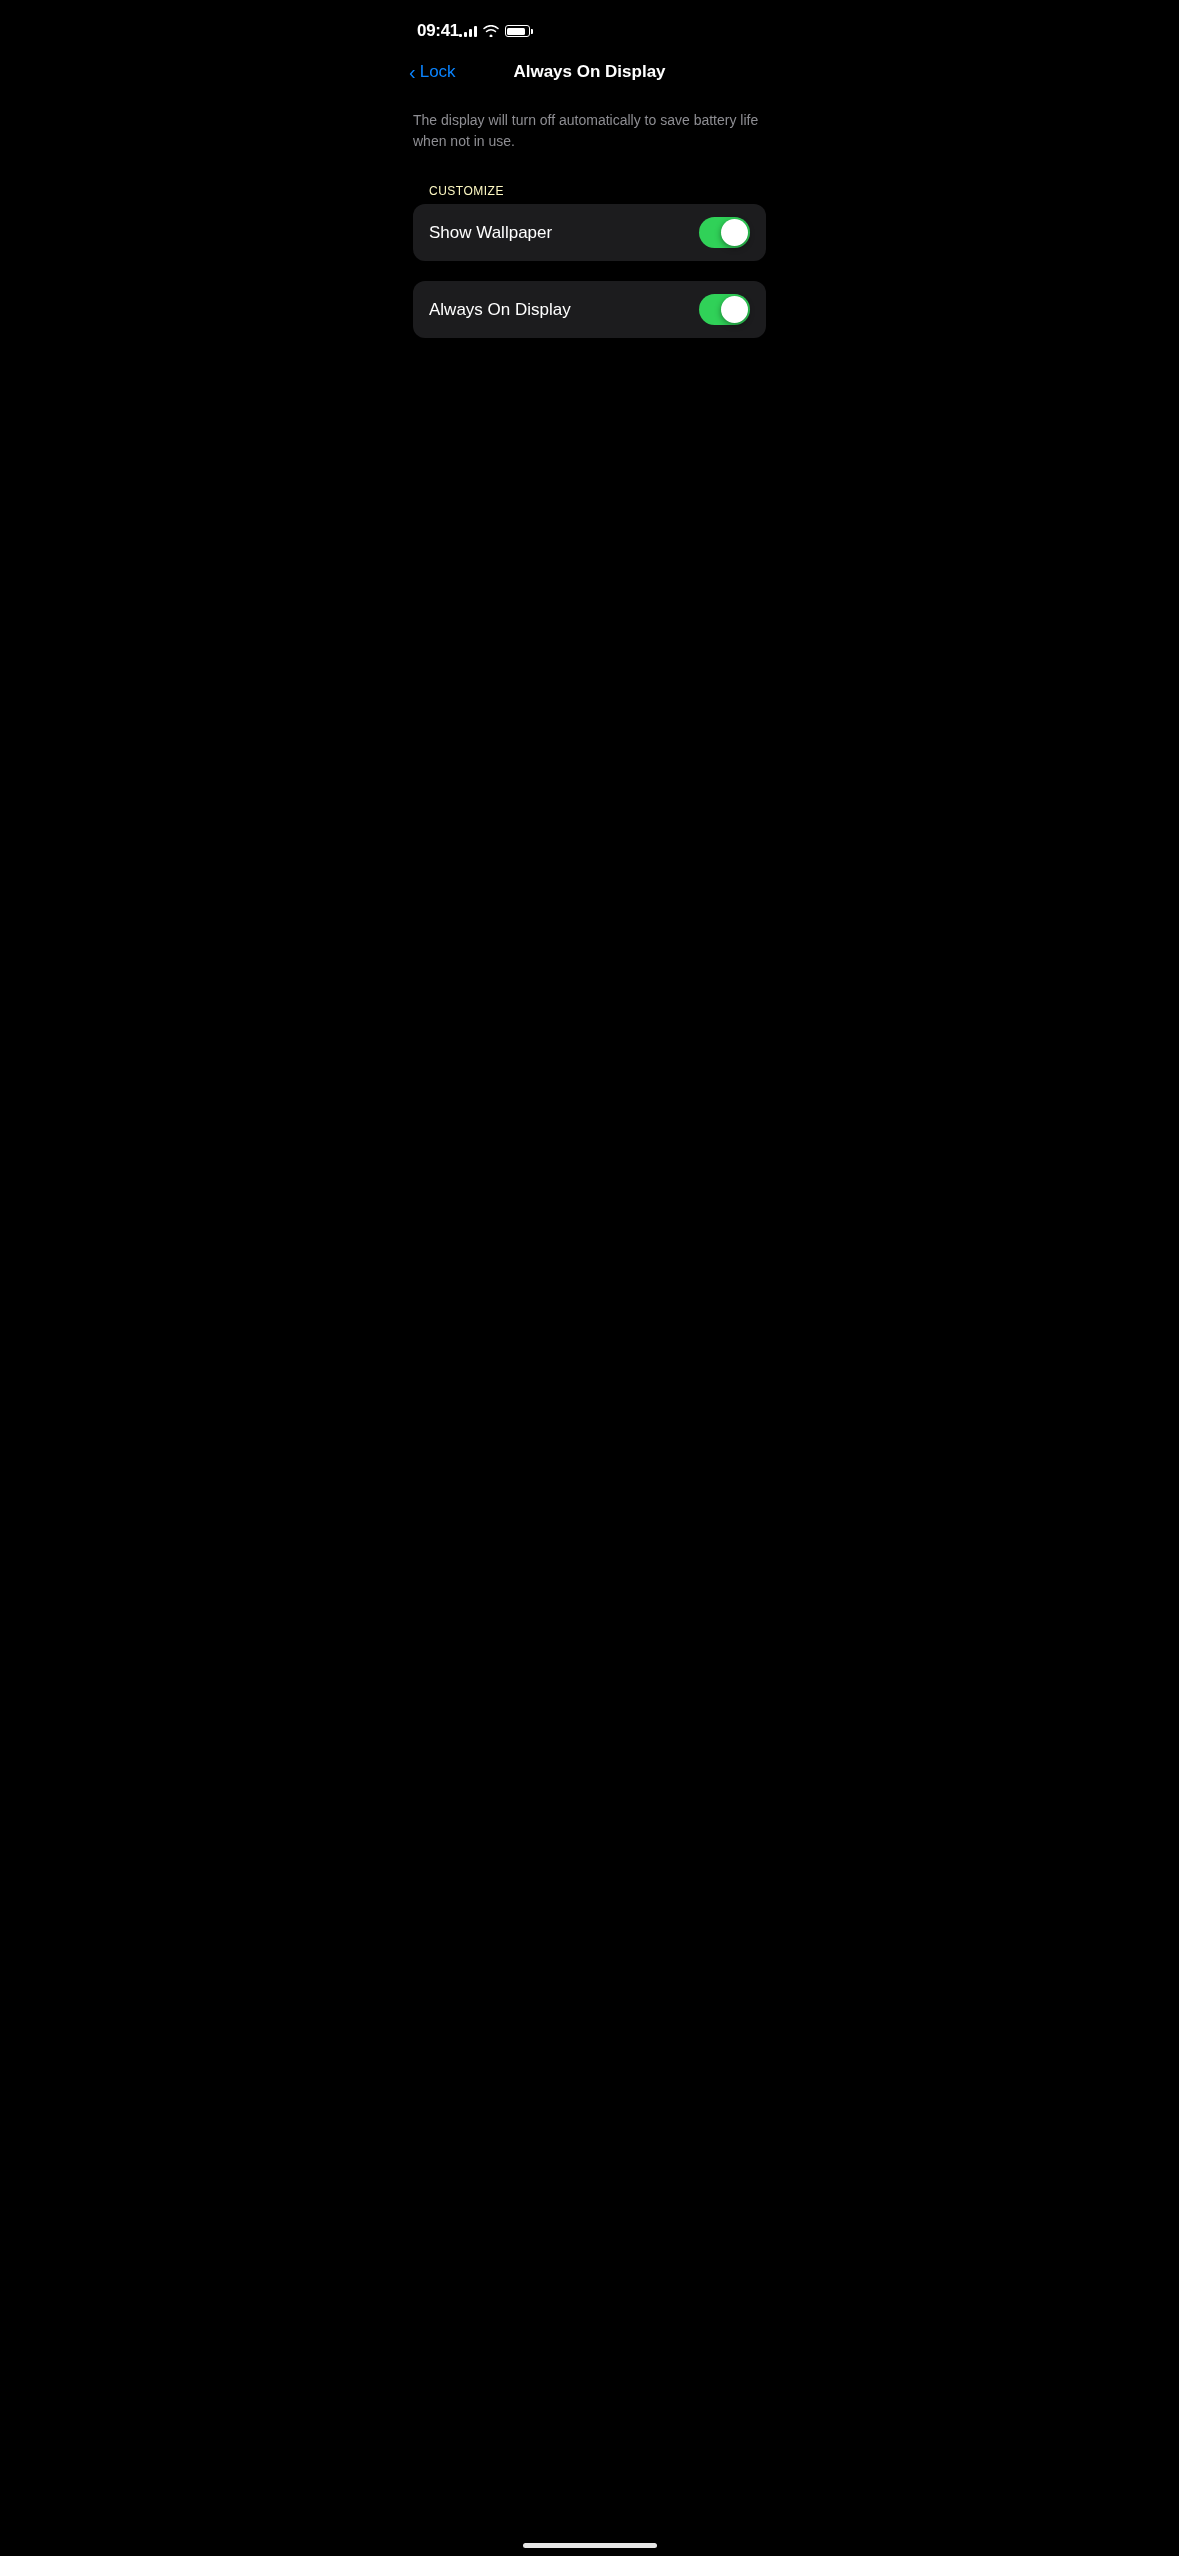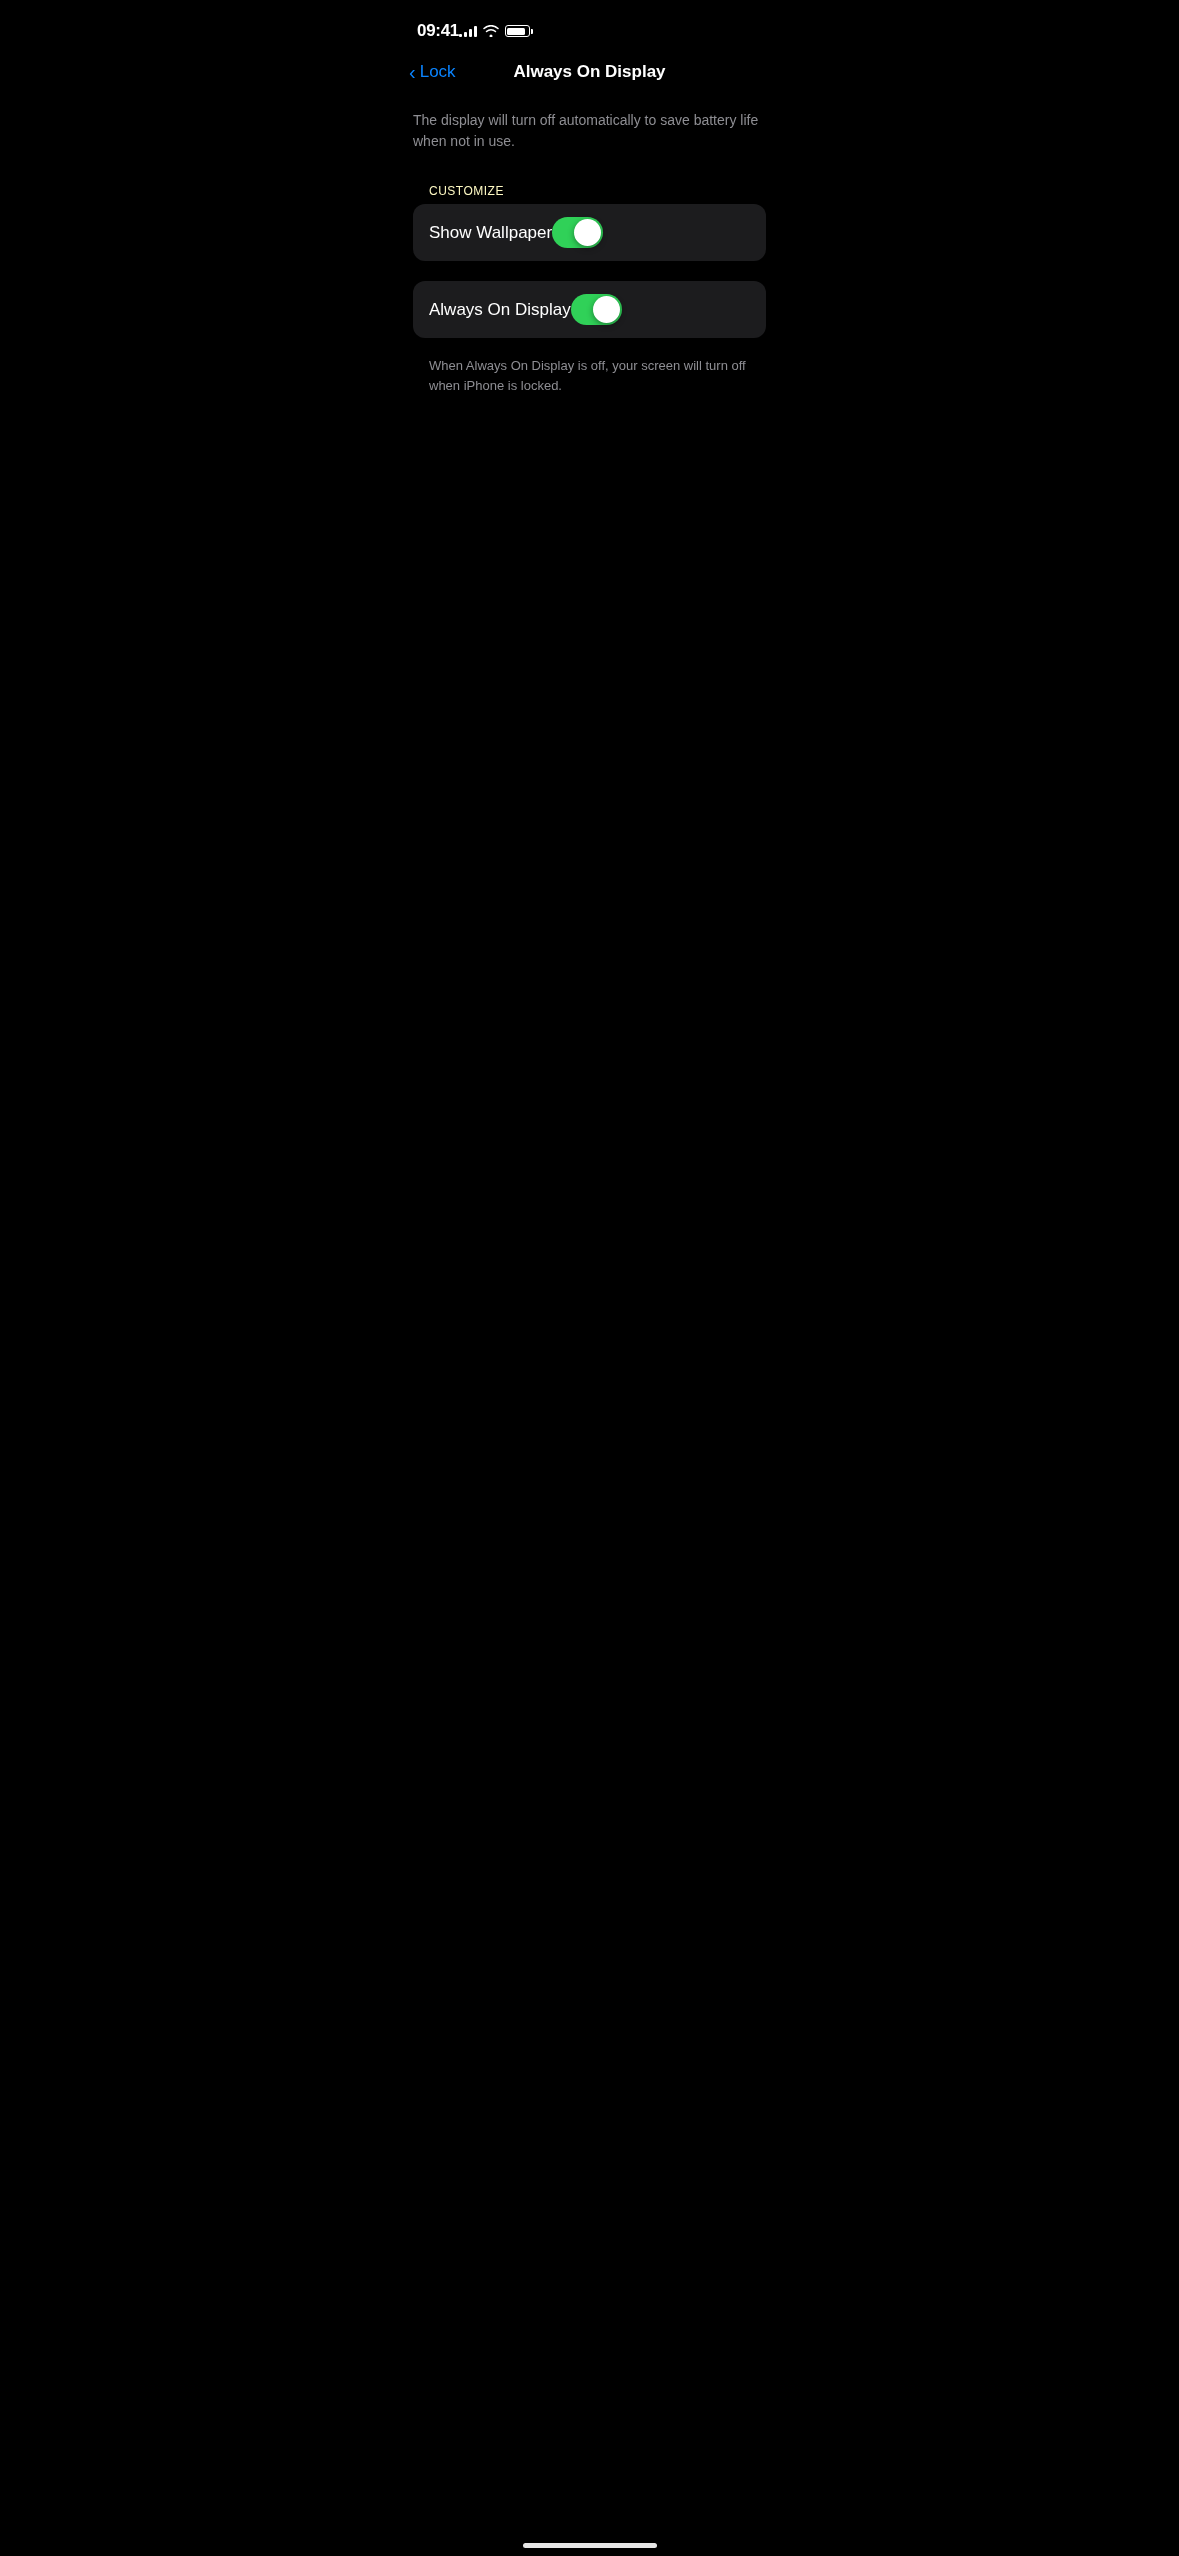--- a/index.html
+++ b/index.html
@@ -144,20 +144,21 @@
     .settings-group {
       background: #1c1c1e;
       border-radius: 12px;
       overflow: hidden;
       margin-bottom: 10px;
     }
 
     .settings-row {
       display: flex;
       align-items: center;
+      justify-content: space-between;
       padding: 13px 16px;
       min-height: 52px;
     }
 
     .settings-row:not(:last-child) {
       border-bottom: 0.5px solid #38383a;
     }
 
     .row-label {
       font-size: 17px;
@@ -278,18 +279,17 @@
     <div class="settings-group">
       <div class="settings-row">
         <span class="row-label">Always On Display</span>
         <div class="toggle">
           <div class="toggle-track">
             <div class="toggle-thumb"></div>
           </div>
         </div>
       </div>
     </div>
-    <p class="footer-note">When Always On Display is off, your screen will turn off when iPhone is locked.</p>
   </div>
 
 </div>
 
 <div class="home-indicator"></div>
 
 </body></html>

